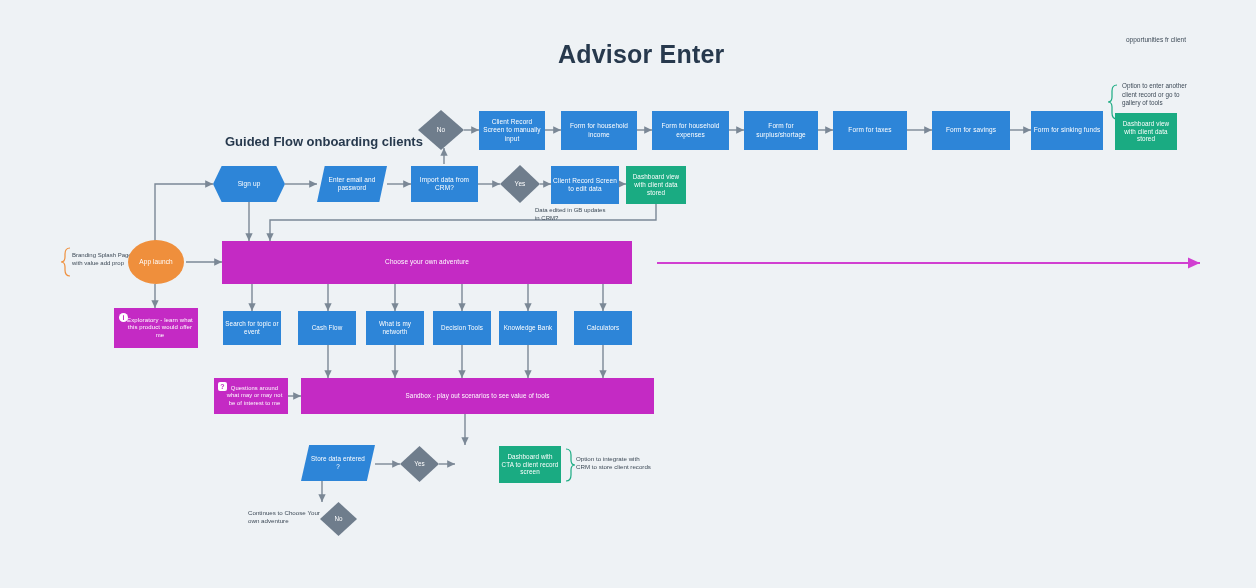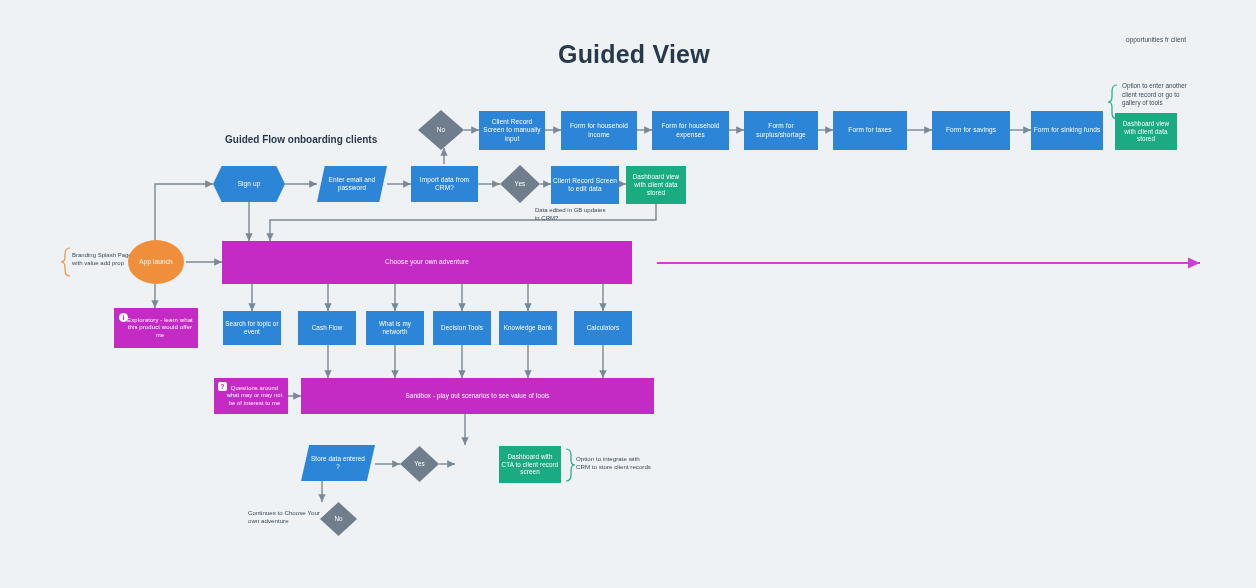--- a/index.html
+++ b/index.html
@@ -40,21 +40,21 @@
   }
   .note{
     position:absolute;
     color:#3d4a57;
     line-height:1.35;
   }
   .section-label{
     position:absolute;
     color:#27394d;
     font-weight:bold;
-    font-size:10px;
+    font-size:13px;
   }
   .badge-i,.badge-q{
     position:absolute;
     background:#ffffff;
     color:#c42ac4;
     display:flex;align-items:center;justify-content:center;
     font-weight:bold;
     font-size:7px;
     width:9px;height:9px;
   }
@@ -135,21 +135,21 @@
 
     <line x1="657" y1="263" x2="1200" y2="263" stroke="#d13fd1" stroke-width="2.2" marker-end="url(#ahm)"></line>
 
     <path d="M70,248 q-5,0 -5,6 l0,3 q0,5 -4,5 q4,0 4,5 l0,3 q0,6 5,6" stroke="#ef8f3c" stroke-width="1.2" fill="none"></path>
 
     <path d="M1117,85 q-5,0 -5,6 l0,6 q0,5 -4,5 q4,0 4,5 l0,6 q0,6 5,6" stroke="#1aab82" stroke-width="1.2" fill="none"></path>
 
     <path d="M566,449 q5,0 5,6 l0,5 q0,5 4,5 q-4,0 -4,5 l0,5 q0,6 -5,6" stroke="#1aab82" stroke-width="1.2" fill="none"></path>
   </svg>
 
-  <div class="title" style="left:558px;top:40px;">Guided View</div>
+  <div class="title" style="left:558px;top:40px;">Advisor Enter</div>
 
   <div class="note" style="left:1126px;top:36px;font-size:6.5px;">opportunities fr client</div>
 
   <div class="section-label" style="left:225px;top:134px;">Guided Flow onboarding clients</div>
 
   <div class="node diamond" style="left:418px;top:110px;width:46px;height:40px;font-size:6.5px;">No</div>
 
   <div class="node blue" style="left:479px;top:111px;width:66px;height:39px;font-size:6.5px;padding:2px;">Client Record Screen to manually input</div>
 
   <div class="node blue" style="left:561px;top:111px;width:76px;height:39px;font-size:6.5px;padding:2px;">Form for household income</div>

